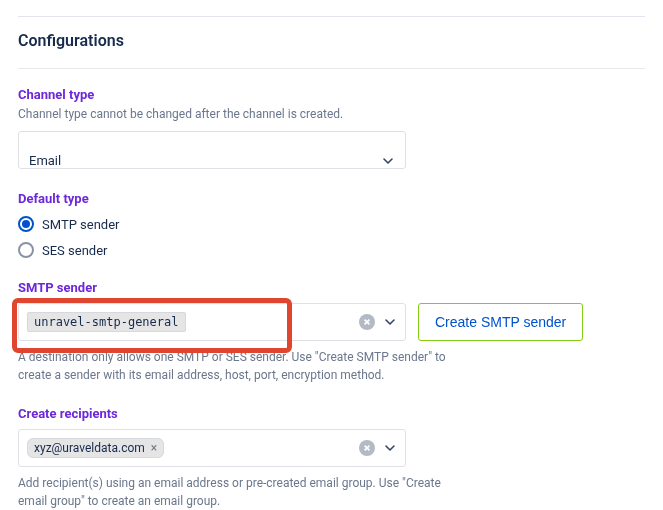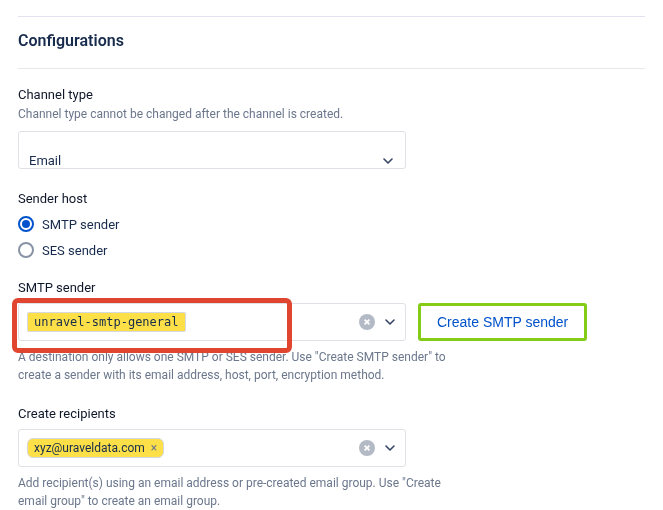--- a/index.html
+++ b/index.html
@@ -22,22 +22,22 @@
       margin-bottom: 18px;
     }
     .top-border {
       border: none;
       border-top: 1px solid #e2e2f0;
       margin-bottom: 14px;
     }
     .section { margin-bottom: 22px; }
     .field-label {
       font-size: 13px;
-      font-weight: 400;
-      color: #0f172a;
+      font-weight: 700;
+      color: #6d28d9;
       margin-bottom: 4px;
     }
     .help-text {
       font-size: 12px;
       color: #6b778c;
       line-height: 1.45;
     }
     .select-row {
       display: flex;
       align-items: center;
@@ -99,40 +99,40 @@
     }
     .chip {
       display: inline-flex;
       align-items: center;
       gap: 4px;
       border: 1px solid #d5d8de;
       border-radius: 2px;
       padding: 2px 6px;
       font-size: 12px;
       color: #172b4d;
-      background: #fde047;
+      background: #e5e5e5;
       font-family: ui-monospace, SFMono-Regular, Menlo, monospace;
     }
     .chip.email { font-family: inherit; border-radius: 6px; }
     .chip-x { font-size: 12px; color: #6b778c; cursor: pointer; margin-left: 2px; }
     .combo-right {
       margin-left: auto;
       display: flex;
       align-items: center;
       gap: 8px;
     }
     .clear-btn {
       width: 16px; height: 16px; border-radius: 50%;
       background: #b3bac5;
       display: inline-flex; align-items: center; justify-content: center;
       color: #fff; font-size: 10px; cursor: pointer;
     }
     .clear-btn svg { width: 8px; height: 8px; stroke: #fff; stroke-width: 2.2; }
     .outline-btn {
-      border: 3px solid #84cc16;
+      border: 1px solid #84cc16;
       color: #0052cc;
       background: #fff;
       border-radius: 3px;
       height: 38px;
       padding: 0 16px;
       font-size: 14px;
       font-weight: 400;
       cursor: pointer;
       white-space: nowrap;
     }
@@ -163,21 +163,21 @@
       <span class="chevron">
         <svg viewBox="0 0 12 12" fill="none">
             <path d="M2 4l4 4 4-4" stroke-width="1.6" stroke-linecap="round" stroke-linejoin="round"></path>
           </svg>
       </span>
     </div>
   </div>
 </div>
 
 <div class="section">
-  <div class="field-label" style="margin-bottom:10px">Sender host</div>
+  <div class="field-label" style="margin-bottom:10px">Default type</div>
   <div class="radio-group">
     <div class="radio-item">
       <span class="radio-outer checked">
           <span class="radio-inner"></span>
         </span>
       <span class="radio-label">SMTP sender</span>
     </div>
     <div class="radio-item">
       <span class="radio-outer"></span>
       <span class="radio-label">SES sender</span>

